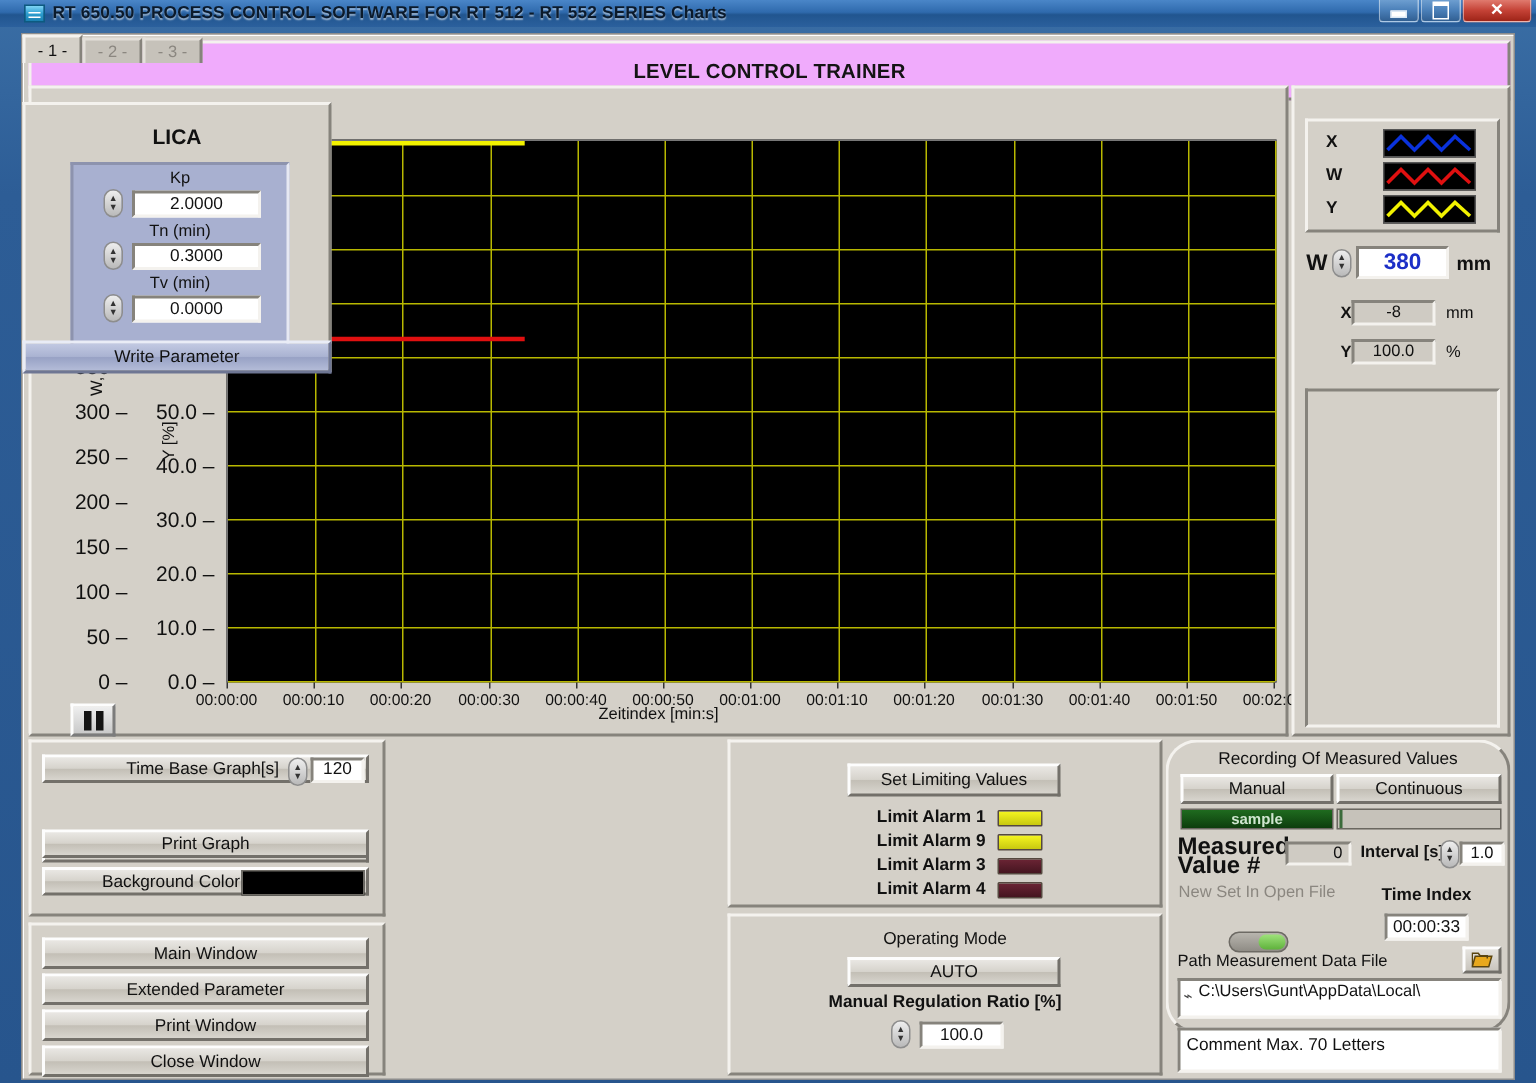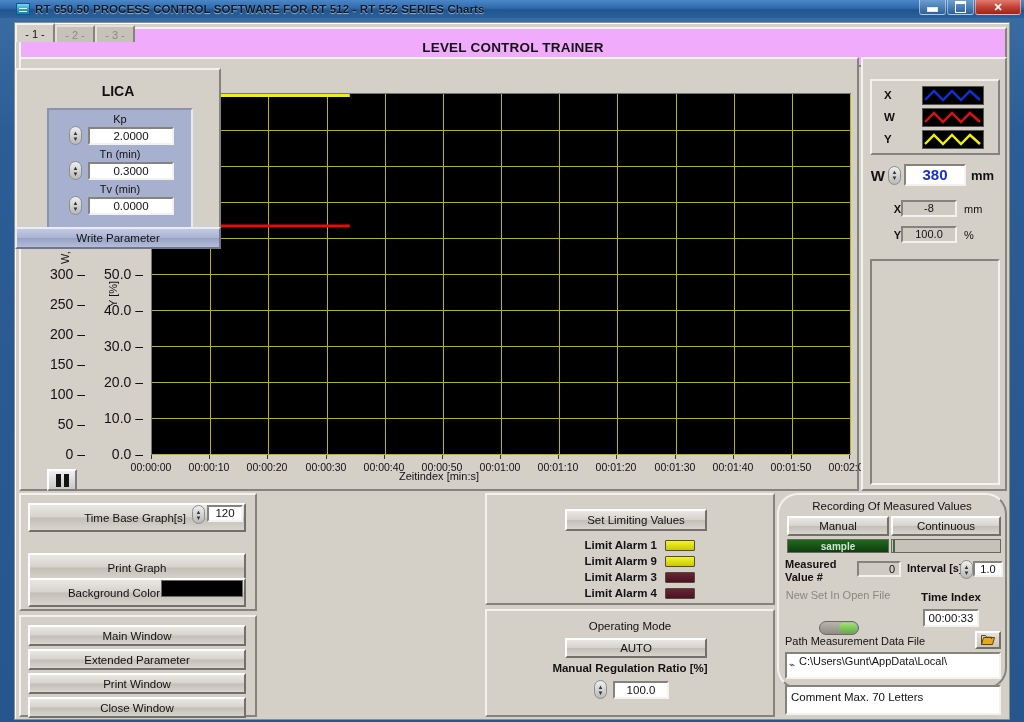--- a/index.html
+++ b/index.html
@@ -168,21 +168,21 @@
   .btn {
     background: linear-gradient(to bottom,#e9e7e3 0%,#d6d3cc 48%,#c3bfb6 52%,#d8d5ce 100%);
     border: 2px solid; border-color: #fdfdfd #73706a #73706a #fdfdfd;
     font-size: 11.5px; color: #111; text-align: center;
     display: flex; align-items: center; justify-content: center;
     font-family: "Liberation Sans", sans-serif;
   }
 
   
   #p-graphctl { left: 4px; top: 470px; width: 238px; height: 118px; }
-  #p-graphctl .btn { position: absolute; left: 7px; width: 218px; height: 29px; }
+  #p-graphctl .btn { position: absolute; left: 7px; width: 218px; height: 19px; }
   #gc-tb  { top: 8px; justify-content: flex-end; padding-right: 58px; }
   #gc-clr { top: 33px; margin-top: 28px; }
   #gc-prn { top: 58px; }
   #gc-bg  { top: 83px; justify-content: flex-end; padding-right: 84px; }
   #tb-spin { position: absolute; left: 168px; top: 10px; }
   #tb-field {
     position: absolute; left: 186px; top: 10px; width: 36px; height: 17px;
     font-size: 11.5px; line-height: 13px;
   }
   #bg-swatch {
@@ -265,21 +265,21 @@
     background: linear-gradient(to bottom,#1f6b1f,#0d3d0d);
     border: 1px solid #6a6760;
     display: flex; align-items: center; justify-content: center;
     font-size: 10px; font-weight: bold; color: #cfe6cf;
   }
   #rec-bar2 {
     position: absolute; left: 112px; top: 44px; width: 110px; height: 14px;
     background: #c6c2ba; border: 1px solid #6a6760;
   }
   #rec-bar2::before { content:""; position: absolute; left: 1px; top: 0px; width: 2px; height: 12px; background: #3b6b3b; }
-  #mv-lbl { position: absolute; left: 6px; top: 63px; width: 72px; font-size: 11px; font-weight: bold; color: #111; line-height: 13px; }
+  #mv-lbl { position: absolute; left: 6px; top: 63px; width: 72px; font-size: 16px; font-weight: bold; color: #111; line-height: 13px; }
   #mv-field { position: absolute; left: 78px; top: 66px; width: 44px; height: 16px; font-size: 11px; text-align: right; padding-right: 4px; line-height: 12px; }
   #iv-lbl { position: absolute; left: 128px; top: 67px; font-size: 11px; font-weight: bold; color: #111; }
   #iv-spin { position: absolute; left: 178px; top: 65px; }
   #iv-field { position: absolute; left: 194px; top: 66px; width: 30px; height: 16px; font-size: 11px; line-height: 12px; }
   #ns-lbl { position: absolute; left: 4px; top: 94px; width: 110px; text-align: center; font-size: 11px; color: #8b8780; line-height: 13px; }
   #ns-toggle {
     position: absolute; left: 40px; top: 126px; width: 40px; height: 14px;
     border-radius: 7px; background: linear-gradient(to bottom,#b8b5ae,#8f8c85);
     border: 1px solid #6d6a64;
   }

